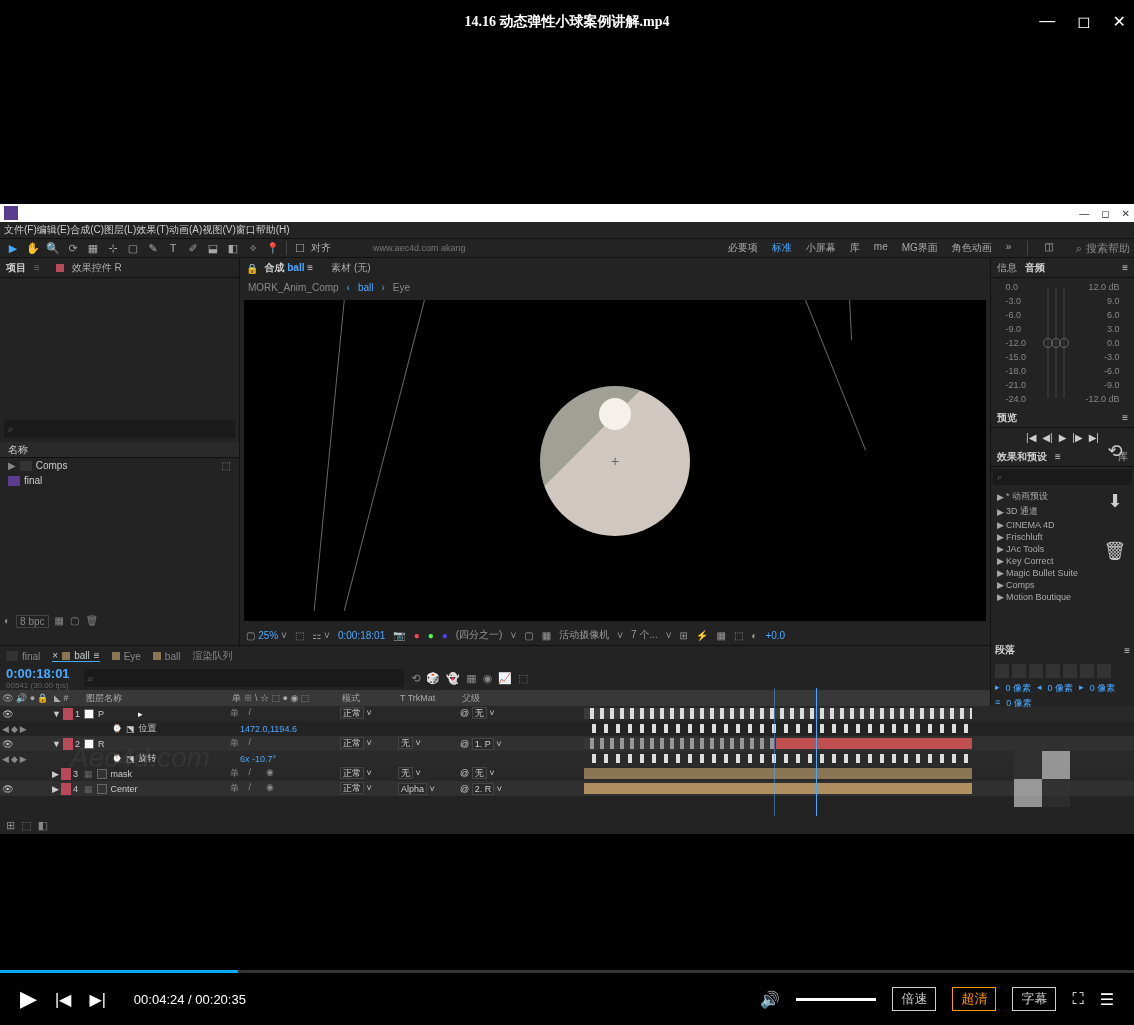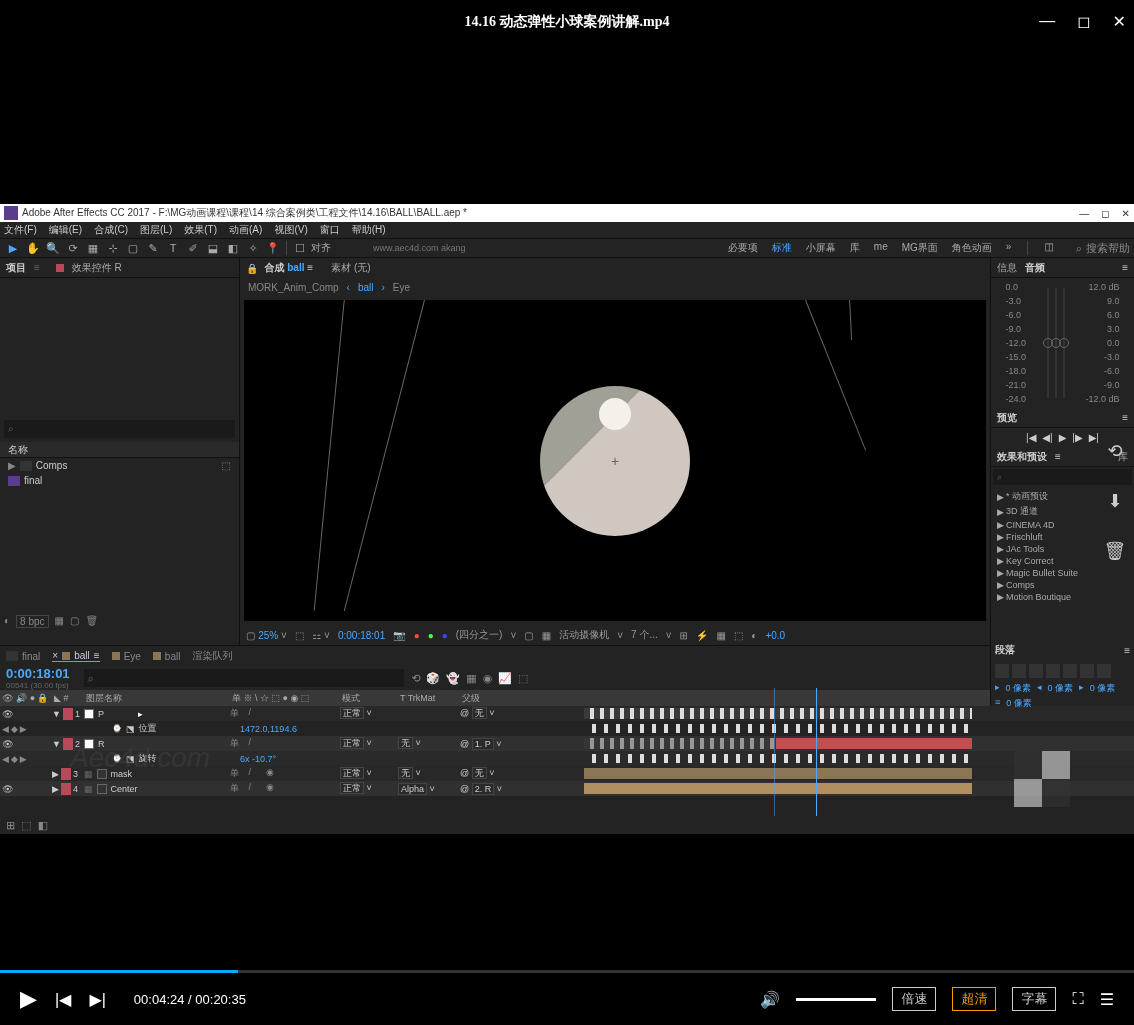--- a/index.html
+++ b/index.html
@@ -5,21 +5,21 @@
 * { margin: 0; padding: 0; box-sizing: border-box; font-family: "Microsoft YaHei", Arial, sans-serif; }
 body { background: #000; color: #ccc; width: 1134px; height: 1025px; overflow: hidden; position: relative; font-size: 11px; }
 .video-header { height: 44px; display: flex; align-items: center; justify-content: center; position: relative; }
 .video-title { color: #fff; font-size: 14px; font-weight: bold; font-family: Liberation Serif, serif; }
 .win-controls { position: absolute; right: 8px; top: 12px; display: flex; gap: 22px; color: #fff; font-size: 16px; }
 .black-area { height: 160px; background: #000; }
 .ae-window { background: #232323; }
 .ae-titlebar { background: #fff; color: #333; height: 18px; display: flex; align-items: center; padding: 0 4px; font-size: 10px; position: relative; }
 .ae-icon { width: 14px; height: 14px; background: #5a3d8c; margin-right: 4px; display: inline-block; }
 .ae-win-ctrl { position: absolute; right: 4px; display: flex; gap: 12px; font-size: 10px; }
-.ae-menubar { background: #232323; height: 16px; display: flex; padding: 0 4px; gap: 12px; font-size: 10px; color: #ccc; align-items: center; }
+.ae-menubar { background: #232323; height: 16px; display: flex; padding: 0 4px; font-size: 10px; color: #ccc; align-items: center; }
 .ae-toolbar { background: #232323; height: 20px; display: flex; align-items: center; padding: 0 4px; gap: 2px; border-top: 1px solid #111; border-bottom: 1px solid #111; }
 .tool-icon { width: 18px; height: 16px; display: flex; align-items: center; justify-content: center; color: #aaa; font-size: 11px; }
 .tool-sep { width: 1px; height: 14px; background: #444; margin: 0 2px; }
 .workspace-tabs { margin-left: auto; display: flex; gap: 14px; font-size: 10px; color: #aaa; }
 .ws-tab { cursor: pointer; }
 .ws-tab.active { color: #4aa8ff; }
 .search-help { display: flex; align-items: center; gap: 4px; margin-left: 20px; color: #888; }
 .main-area { display: flex; height: 387px; }
 .left-panel { width: 240px; background: #232323; border-right: 1px solid #111; }
 .panel-header { height: 20px; display: flex; align-items: center; padding: 0 6px; gap: 8px; font-size: 10px; border-bottom: 1px solid #111; }
@@ -120,21 +120,20 @@
     <span>—</span>
     <span>◻</span>
     <span>✕</span>
   </div>
 </div>
 <div class="black-area"></div>
 
 <div class="ae-window">
   <div class="ae-titlebar">
     <span class="ae-icon"></span>
-    <span>Adobe After Effects CC 2017 - F:\MG动画课程\课程\14 综合案例类\工程文件\14.16\BALL\BALL.aep *</span>
     <div class="ae-win-ctrl">
       <span>—</span>
       <span>◻</span>
       <span>✕</span>
     </div>
   </div>
   <div class="ae-menubar">
     <span>文件(F)</span>
     <span>编辑(E)</span>
     <span>合成(C)</span>

